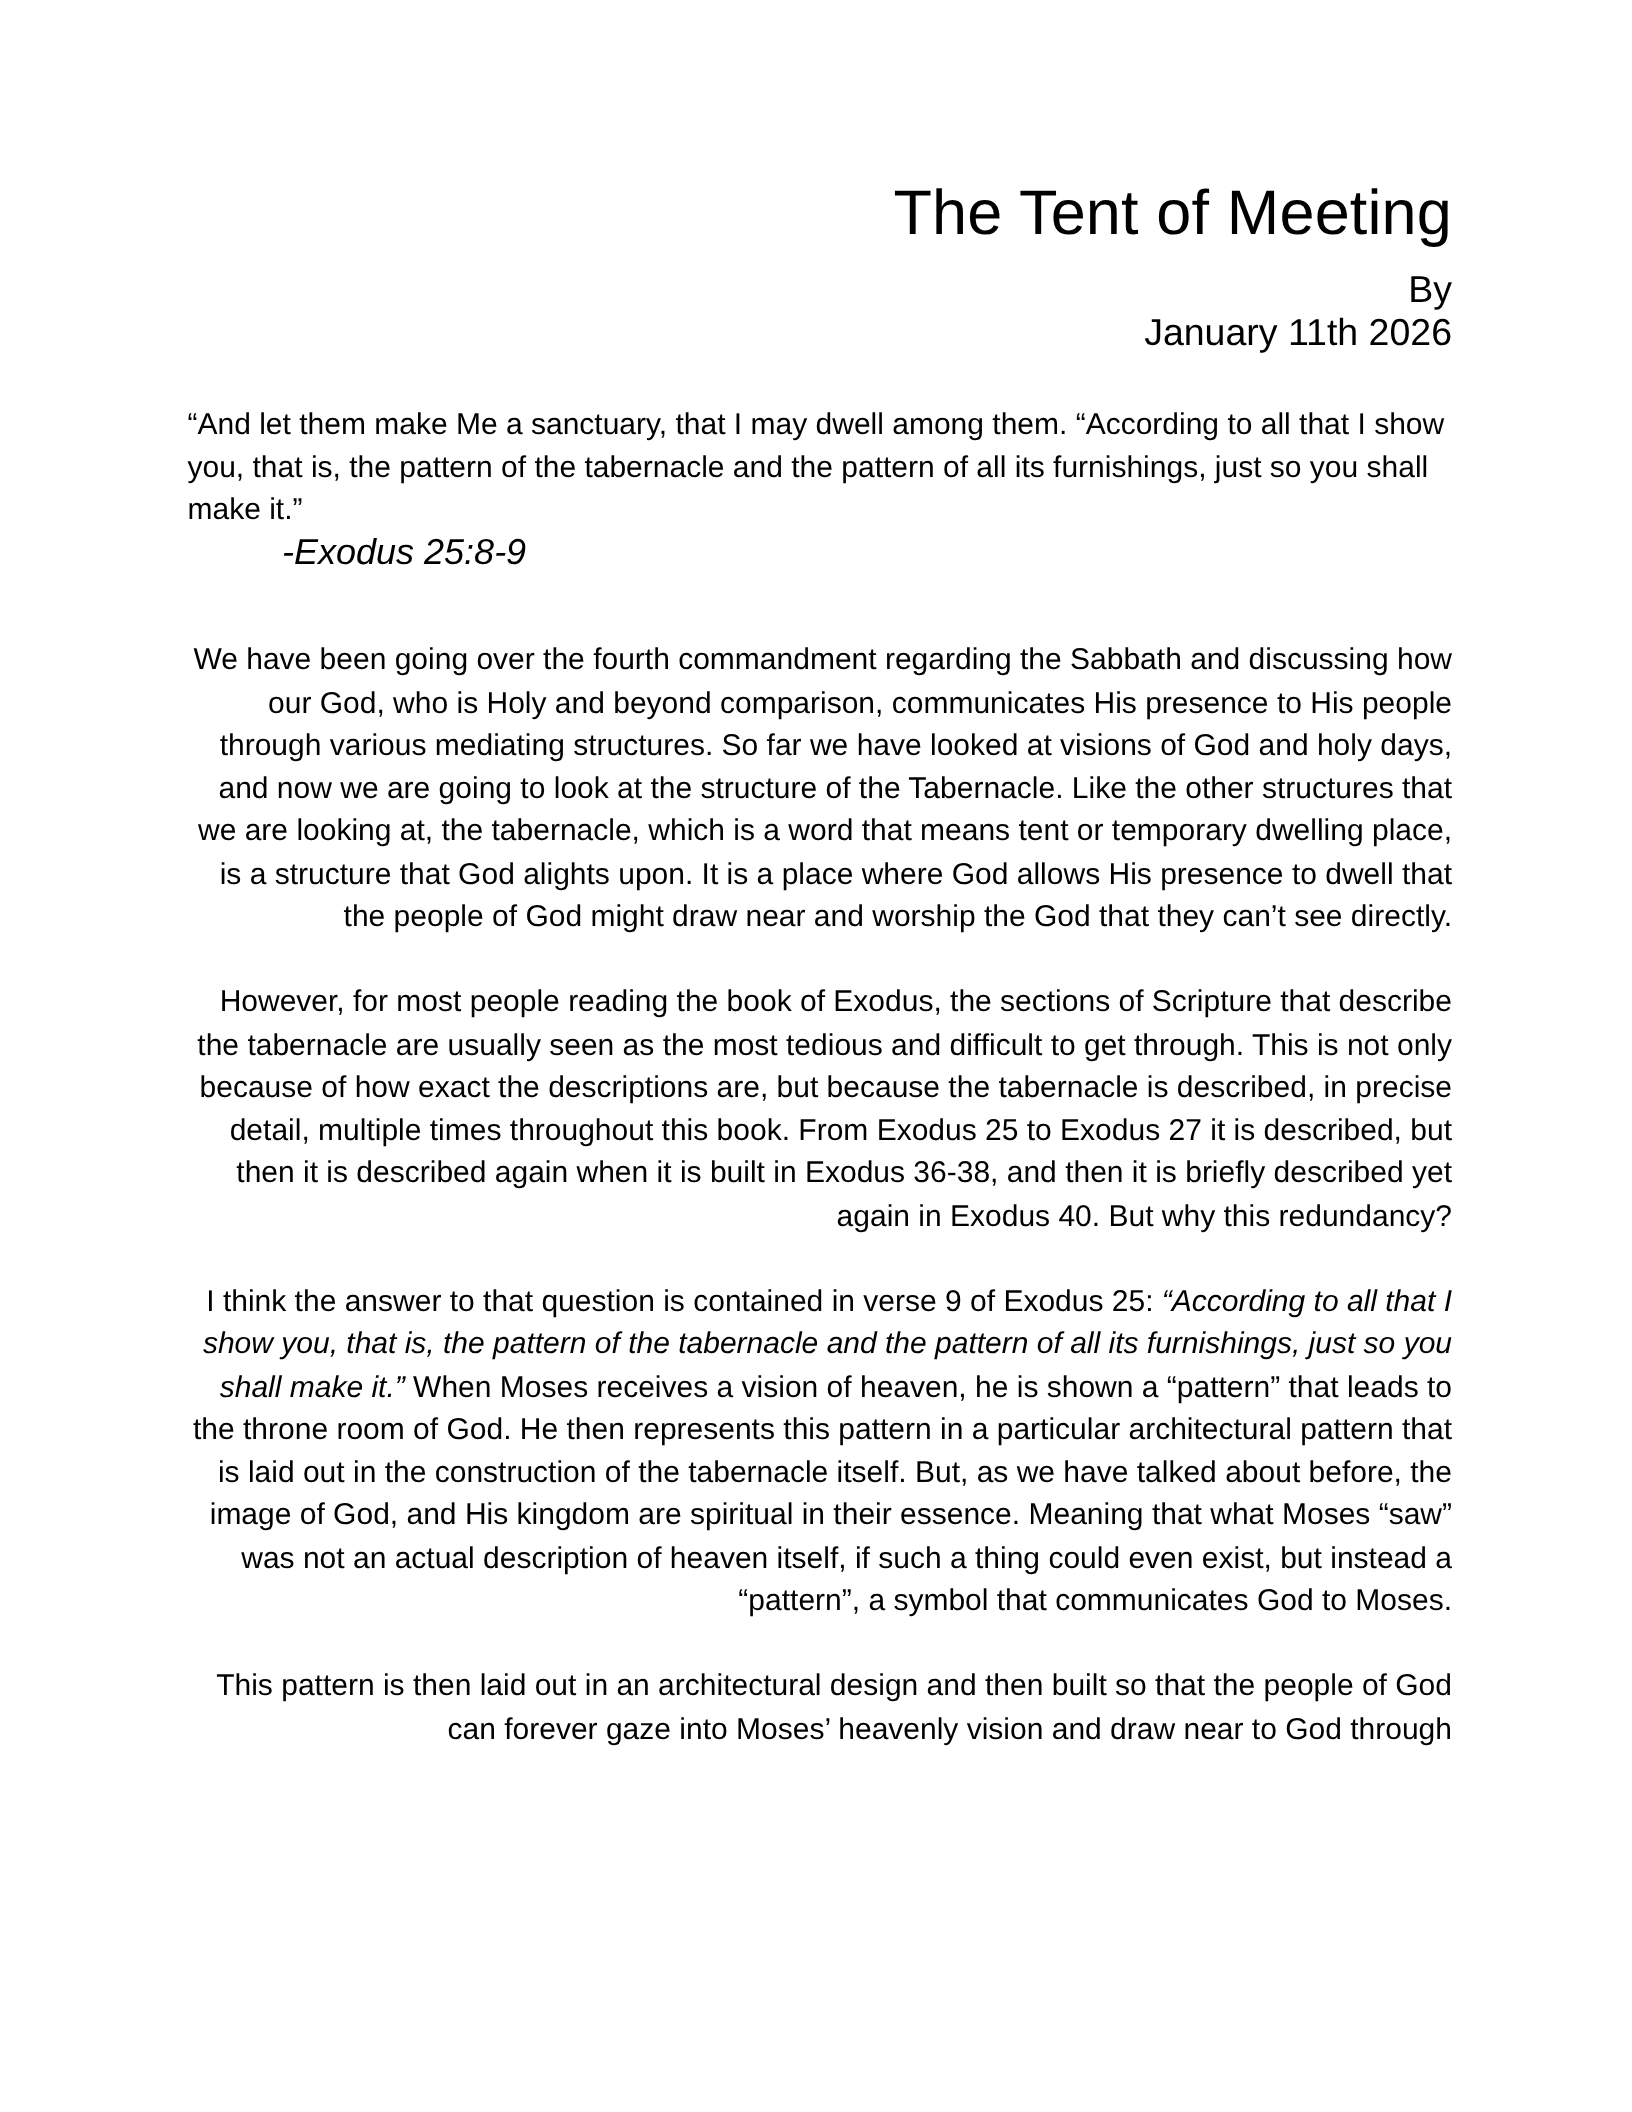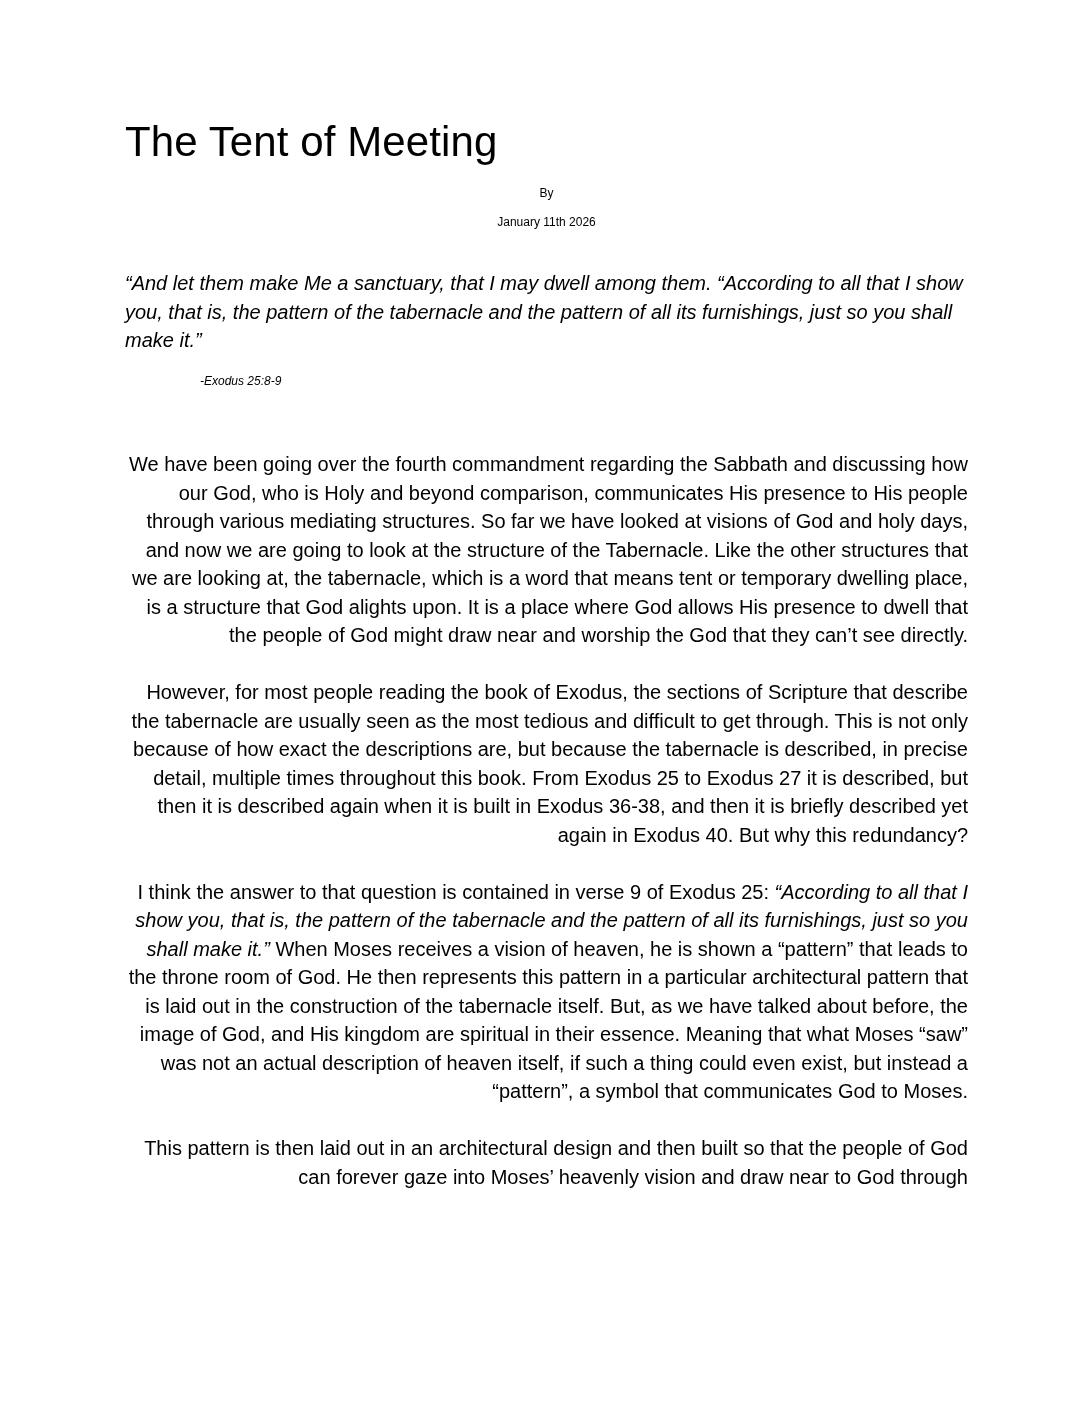--- a/index.html
+++ b/index.html
@@ -28,44 +28,43 @@
     left: 125px;
     top: 0;
     width: 843px;
   }
   .doc-title {
     margin: 0;
     padding-top: 117px;
     font-size: 42px;
     line-height: 50px;
     font-weight: 400;
-    text-align: left;
+    text-align: right;
     letter-spacing: 0.1px;
   }
   .byline {
     margin: 0;
     padding-top: 12px;
-    text-align: center;
-    font-size: 12px;
+    text-align: right;
+    font-size: 25px;
     line-height: 28.5px;
   }
   .byline-line {
     display: block;
   }
   .epigraph {
     margin: 0;
     padding-top: 33px;
     font-size: 20px;
     line-height: 28.5px;
-    font-style: italic;
     text-align: left;
   }
   .epigraph-citation {
-    margin: 12px;
-    font-size: 12px;
+    margin: 0;
+    font-size: 24px;
     line-height: 28.5px;
     font-style: italic;
     text-indent: 63px;
   }
   .body-para {
     margin: 0;
     padding-top: 28.5px;
     font-size: 20px;
     line-height: 28.5px;
     text-align: right;

